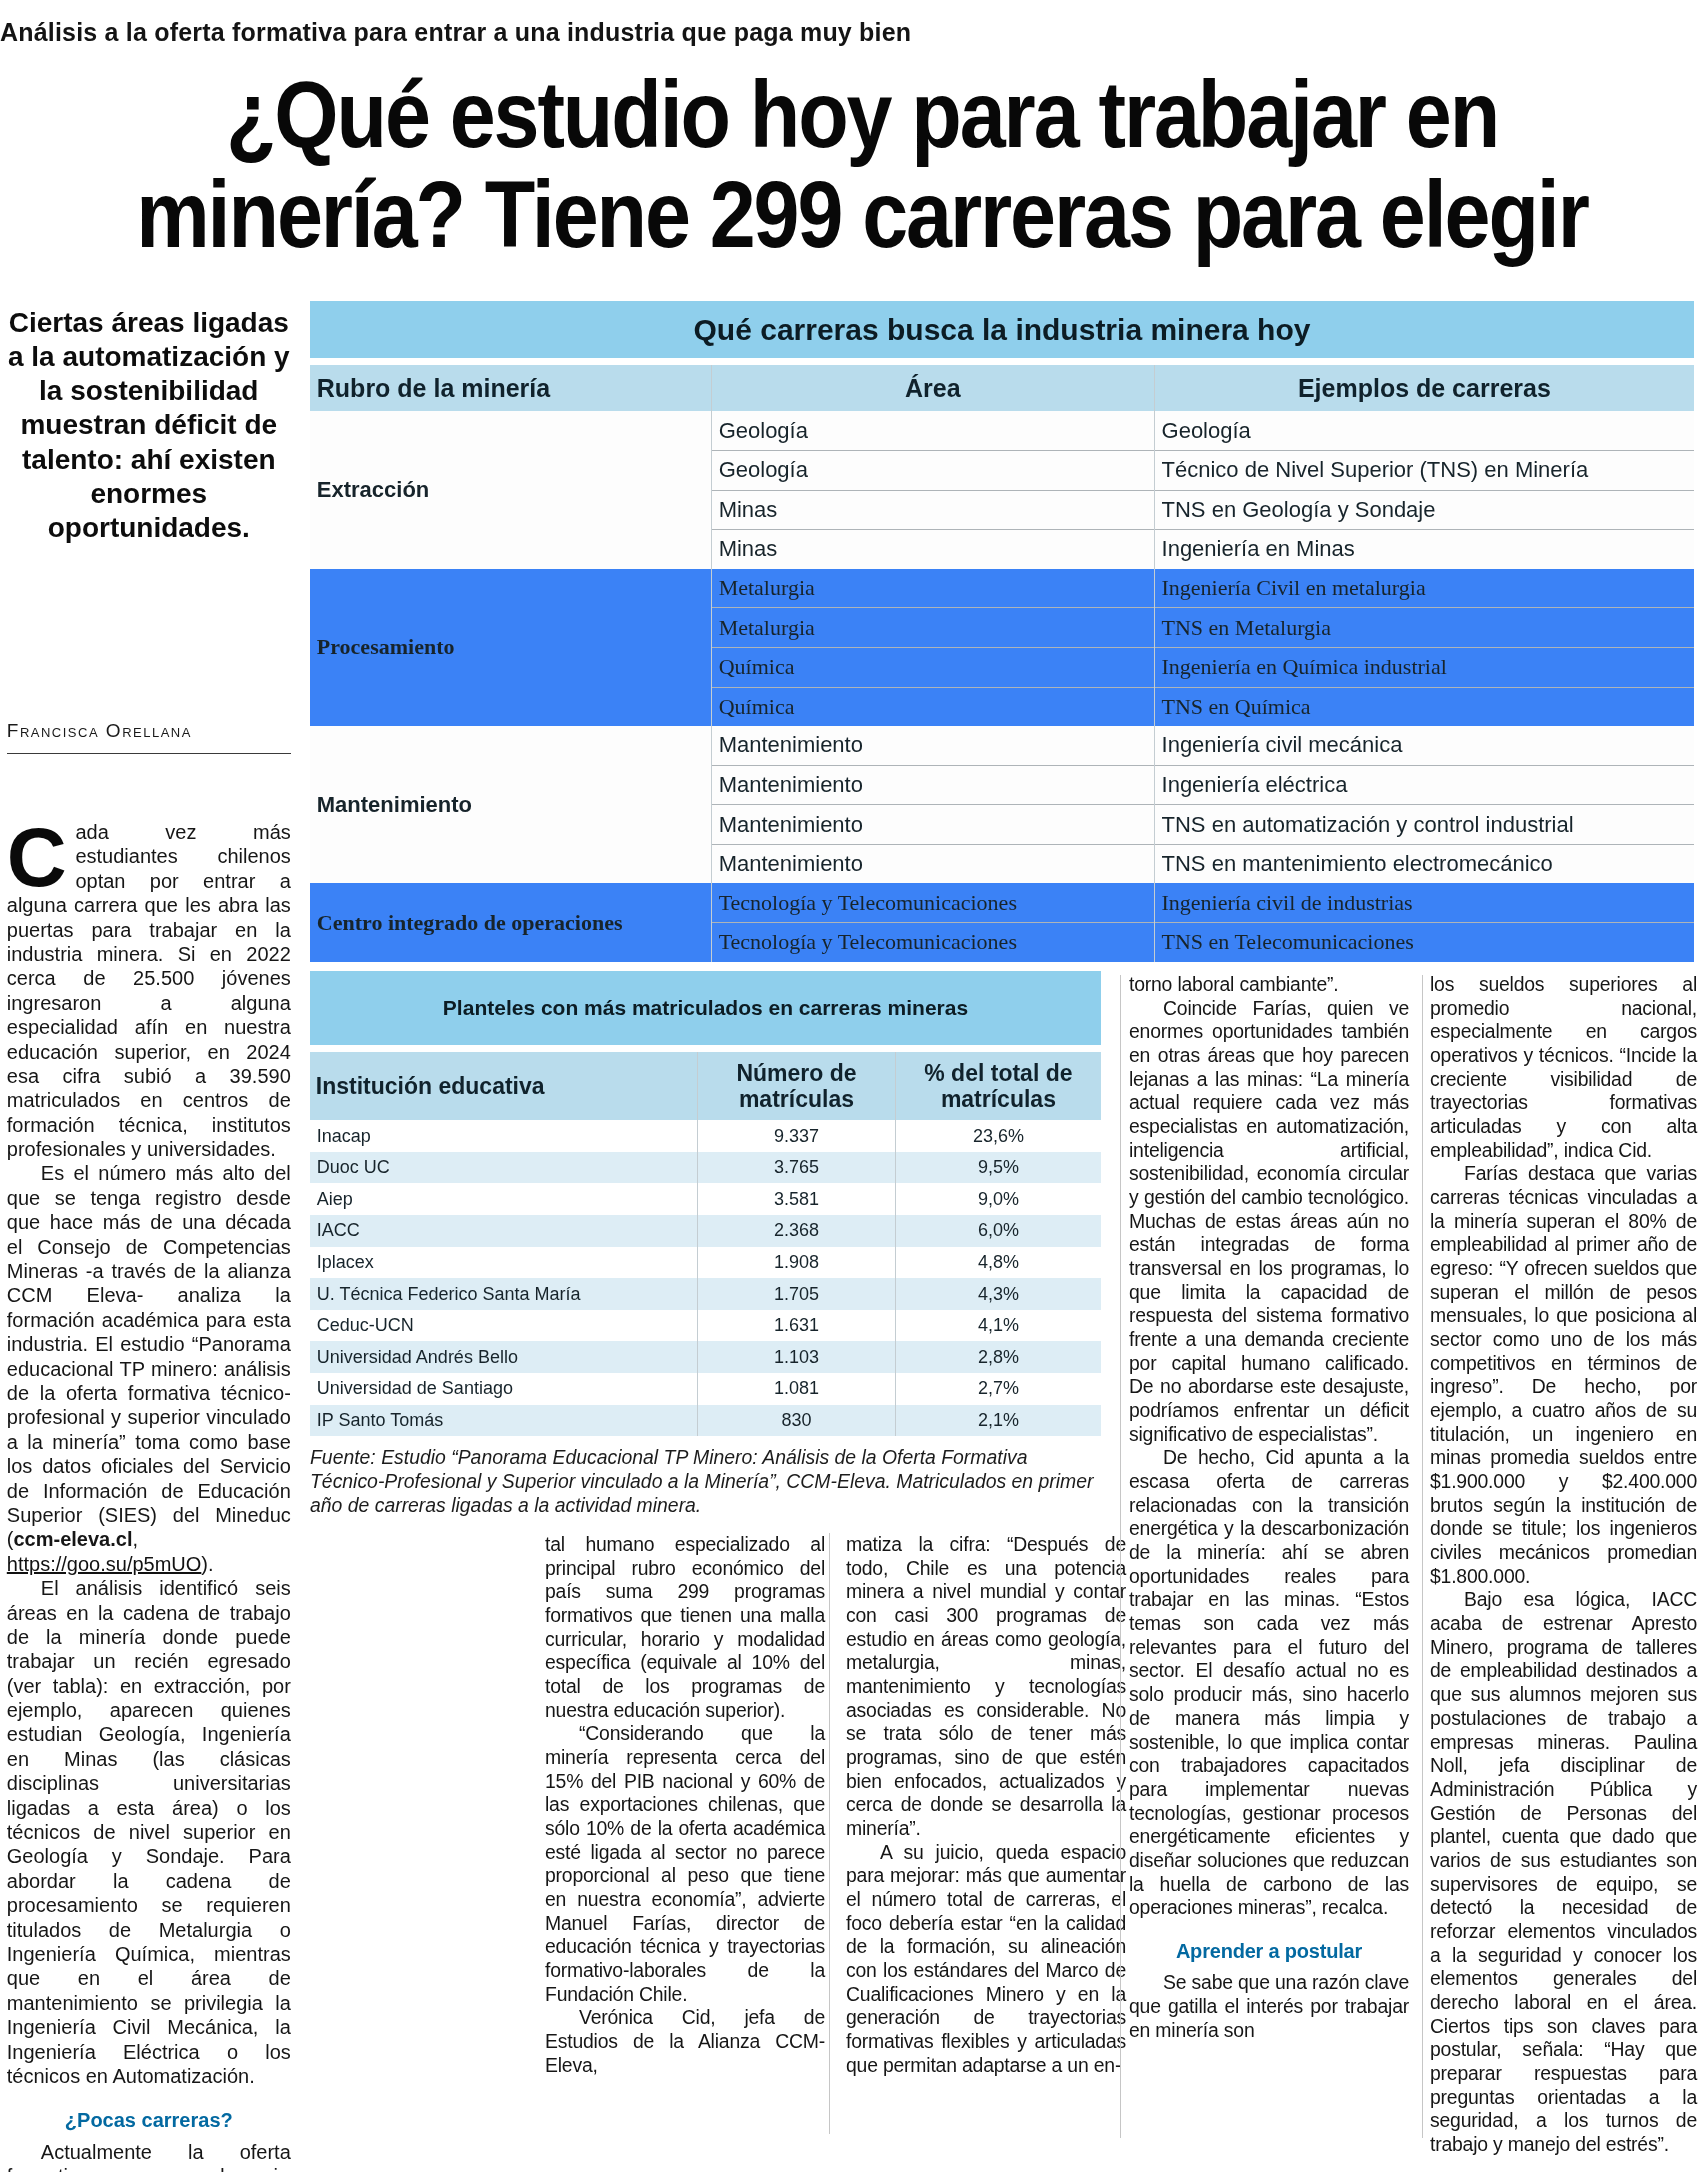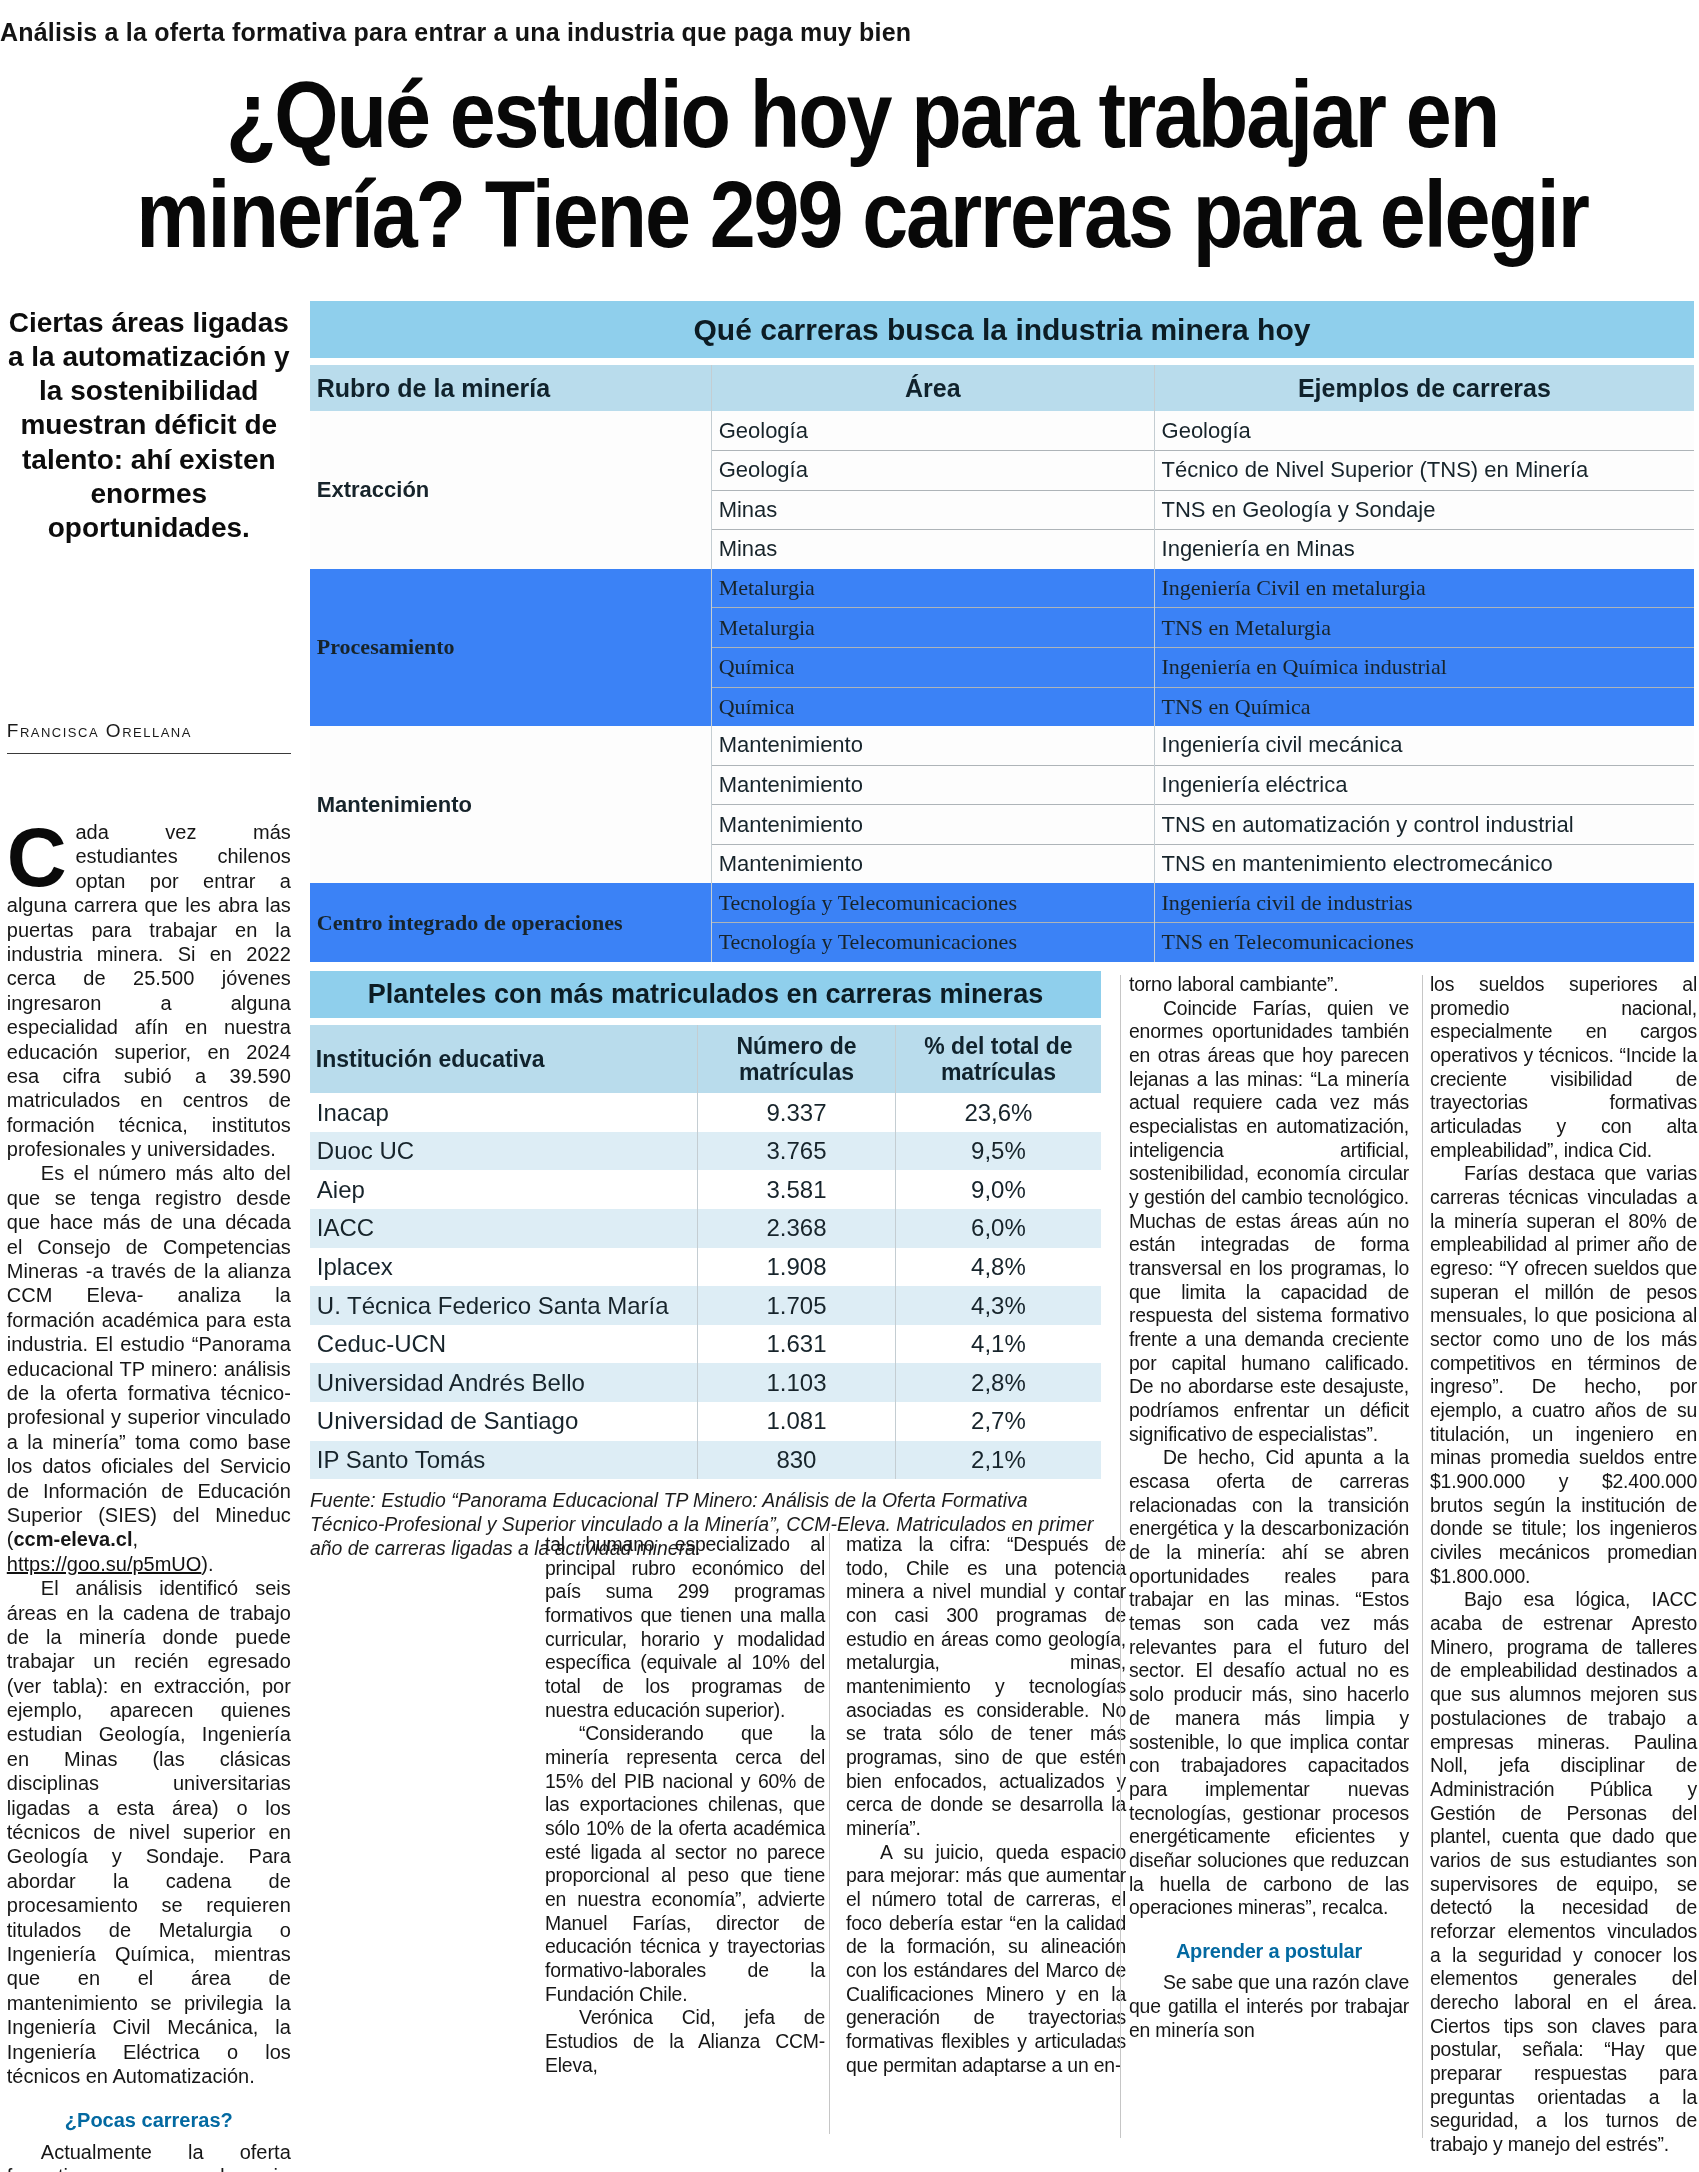--- a/index.html
+++ b/index.html
@@ -57,30 +57,30 @@
   #vr2{left:1120px;top:975px;height:1163px;}
   #vr3{left:1422px;top:975px;height:1163px;}
   
   .tablebox{position:absolute;}
   #table1{left:310px;top:301px;width:1384px;}
   #table2{left:310px;top:971px;width:791px;}
   .t-title{
     background:#8fcfec;text-align:center;font-weight:700;color:#0c1c24;
   }
   #table1 .t-title{font-size:30px;padding:11.6px 0;}
-  #table2 .t-title{font-size:27px;padding:8px 0;}
+  #table2 .t-title{font-size:21px;padding:25px 0;}
   .t-gap{height:6.8px;background:#ffffff;}
   table{border-collapse:collapse;width:100%;}
   #table1 th,#table2 th{
     background:#b9dcec;font-weight:700;color:#10222c;vertical-align:middle;
   }
   #table1 th{font-size:25px;padding:8.7px 6.8px;}
   #table2 th{font-size:23px;line-height:1.15;padding:7.8px 5.8px;}
   #table1 td{font-size:22px;padding:6.3px 6.8px;vertical-align:middle;color:#17242b;}
-  #table2 td{font-size:24px;padding:5.3px 6.8px;color:#17242b;}
+  #table2 td{font-size:18px;padding:5.3px 6.8px;color:#17242b;}
   th.l,td.l{text-align:left;}
   th.c,td.c{text-align:center;}
   td.rubro{font-weight:700;vertical-align:top;padding-top:7.8px;}
   #table1 td.area,#table1 td.ej,#table1 th.bArea,#table1 th.bEj{
     border-left:1px solid #c4cdd2;
   }
   #table2 td.num,#table2 td.pct,#table2 th.bNum,#table2 th.bPct{
     border-left:1px solid #c4cdd2;
   }
   tr.sep td.area,tr.sep td.ej{border-top:1px solid #aeb4b8;}

